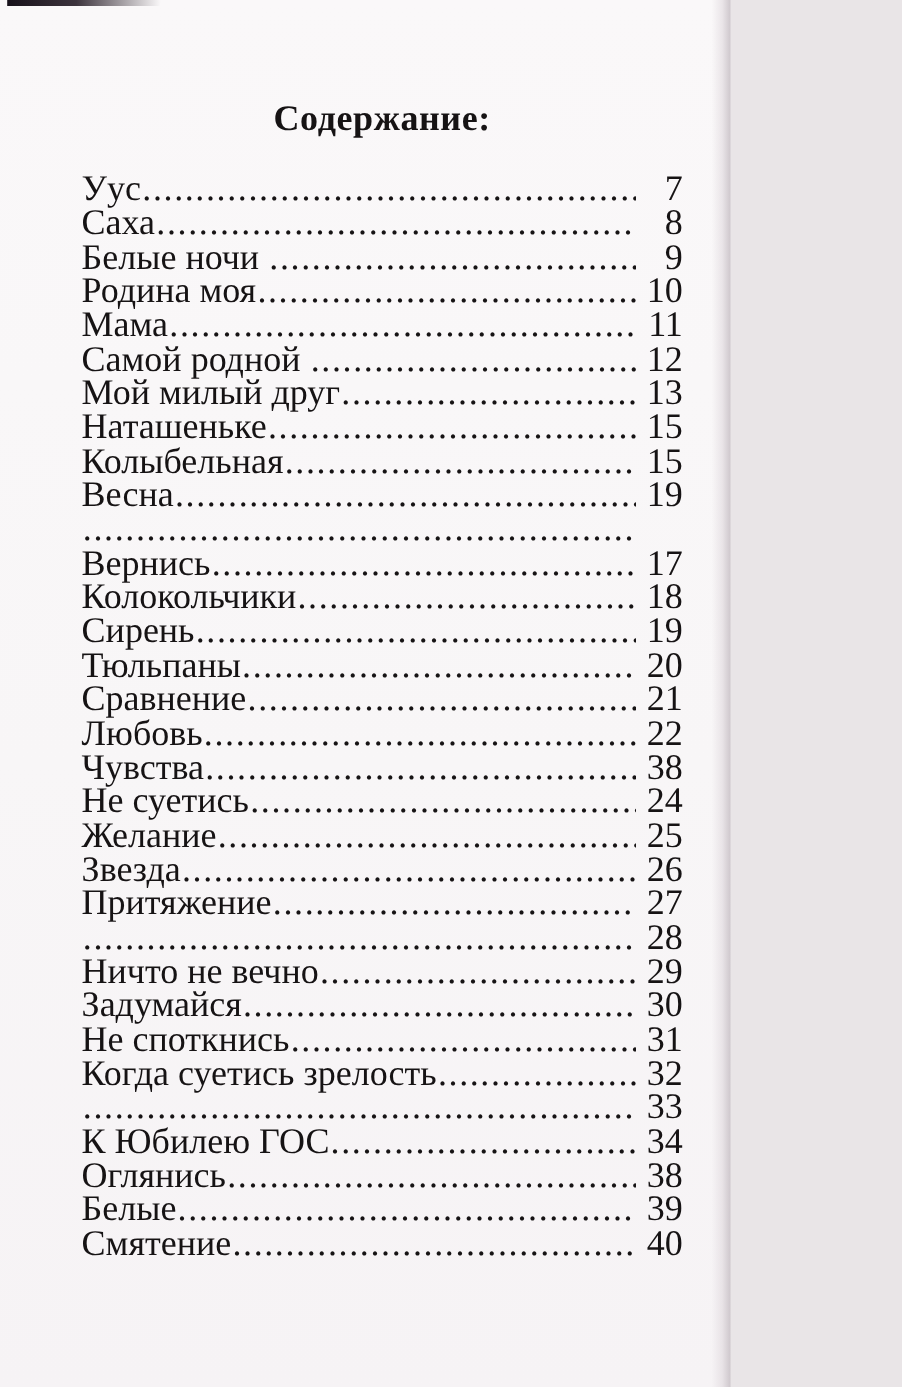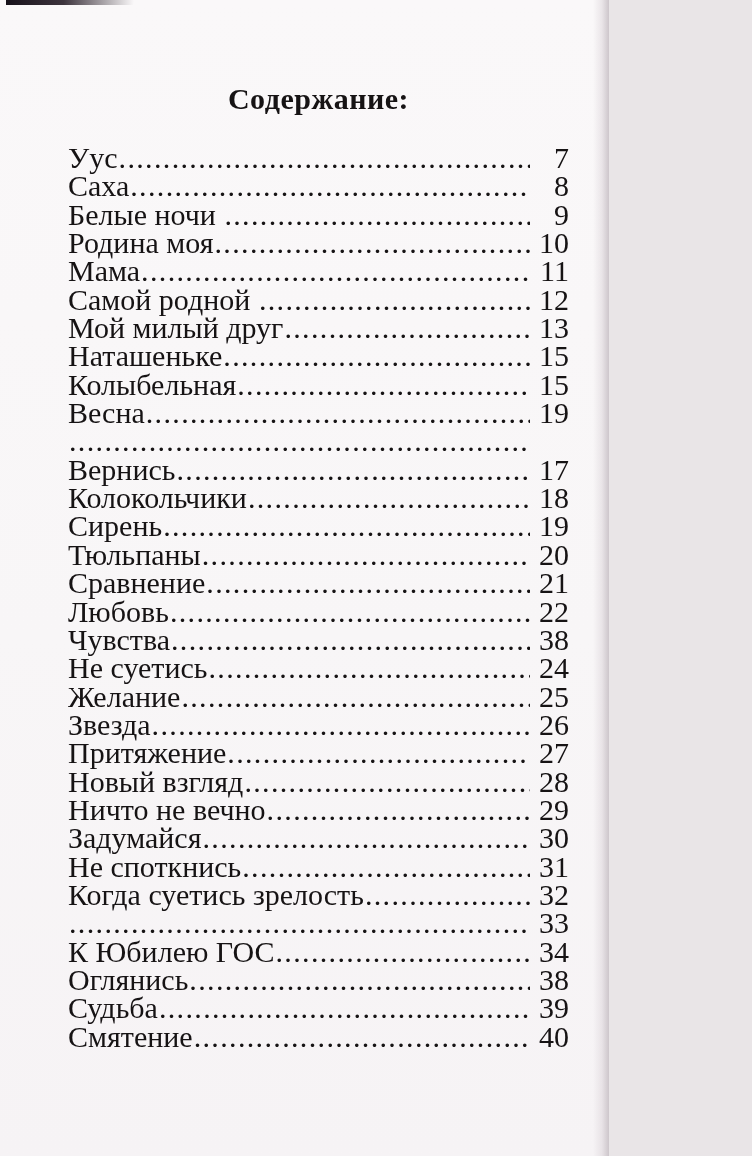--- a/index.html
+++ b/index.html
@@ -195,21 +195,20 @@
     <span class="label">Звезда</span>
     <span class="dots">................................................................................................................................................................</span>
     <span class="num">26</span>
   </div>
       <div class="row">
     <span class="label">Притяжение</span>
     <span class="dots">................................................................................................................................................................</span>
     <span class="num">27</span>
   </div>
       <div class="row">
-    <span class="label">Новый взгляд</span>
     <span class="dots">................................................................................................................................................................</span>
     <span class="num">28</span>
   </div>
       <div class="row">
     <span class="label">Ничто не вечно</span>
     <span class="dots">................................................................................................................................................................</span>
     <span class="num">29</span>
   </div>
       <div class="row">
     <span class="label">Задумайся</span>
@@ -234,21 +233,21 @@
     <span class="label">К Юбилею ГОС</span>
     <span class="dots">................................................................................................................................................................</span>
     <span class="num">34</span>
   </div>
       <div class="row">
     <span class="label">Оглянись</span>
     <span class="dots">................................................................................................................................................................</span>
     <span class="num">38</span>
   </div>
       <div class="row">
-    <span class="label">Судьба</span>
+    <span class="label">Белые</span>
     <span class="dots">................................................................................................................................................................</span>
     <span class="num">39</span>
   </div>
       <div class="row">
     <span class="label">Смятение</span>
     <span class="dots">................................................................................................................................................................</span>
     <span class="num">40</span>
   </div>
     </div>
 </div>

